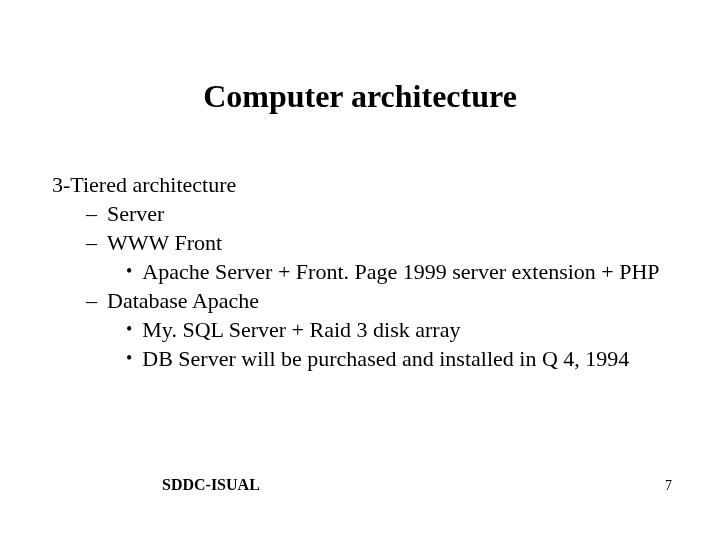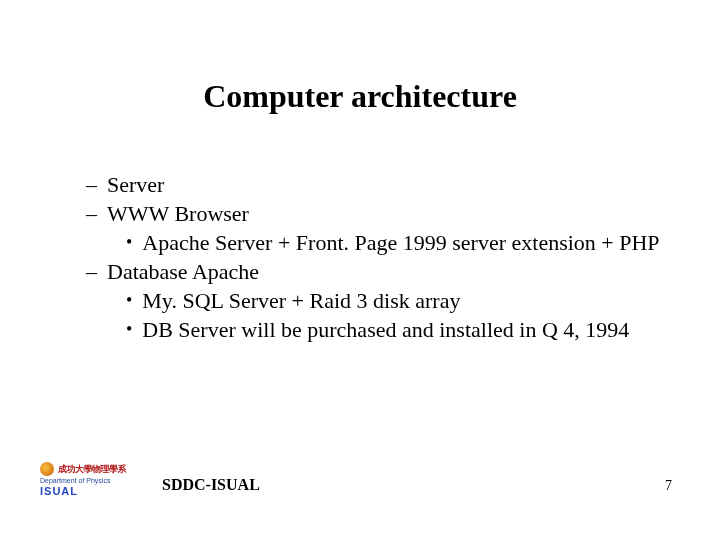--- a/index.html
+++ b/index.html
@@ -103,29 +103,32 @@
 </style>
 </head>
 <body>
 
 <div class="slide">
 
   <div class="title">Computer architecture</div>
 
   <div class="body">
 
+    <div class="row lvl0">
+      <span class="txt">3-Tiered architecture</span>
+    </div>
 
     <div class="row lvl1">
       <span class="bullet">–</span>
       <span class="txt">Server</span>
     </div>
 
     <div class="row lvl1">
       <span class="bullet">–</span>
-      <span class="txt">WWW Browser</span>
+      <span class="txt">WWW Front</span>
     </div>
 
     <div class="row lvl2">
       <span class="bullet dot">•</span>
       <span class="txt">Apache Server + Front. Page 1999 server extension + PHP</span>
     </div>
 
     <div class="row lvl1">
       <span class="bullet">–</span>
       <span class="txt">Database Apache</span>
@@ -137,25 +140,17 @@
     </div>
 
     <div class="row lvl2">
       <span class="bullet dot">•</span>
       <span class="txt">DB Server will be purchased and installed in Q 4, 1994</span>
     </div>
 
   </div>
 
   <div class="footer">
-    <div class="logo">
-      <div class="logo-top">
-        <div class="logo-flame"></div>
-        <div class="logo-cn">成功大學物理學系</div>
-      </div>
-      <div class="logo-dept">Department of Physics</div>
-      <div class="logo-isual">ISUAL</div>
-    </div>
     <div class="footer-text">SDDC-ISUAL</div>
     <div class="page-num">7</div>
   </div>
 
 </div>
 
 </body></html>

